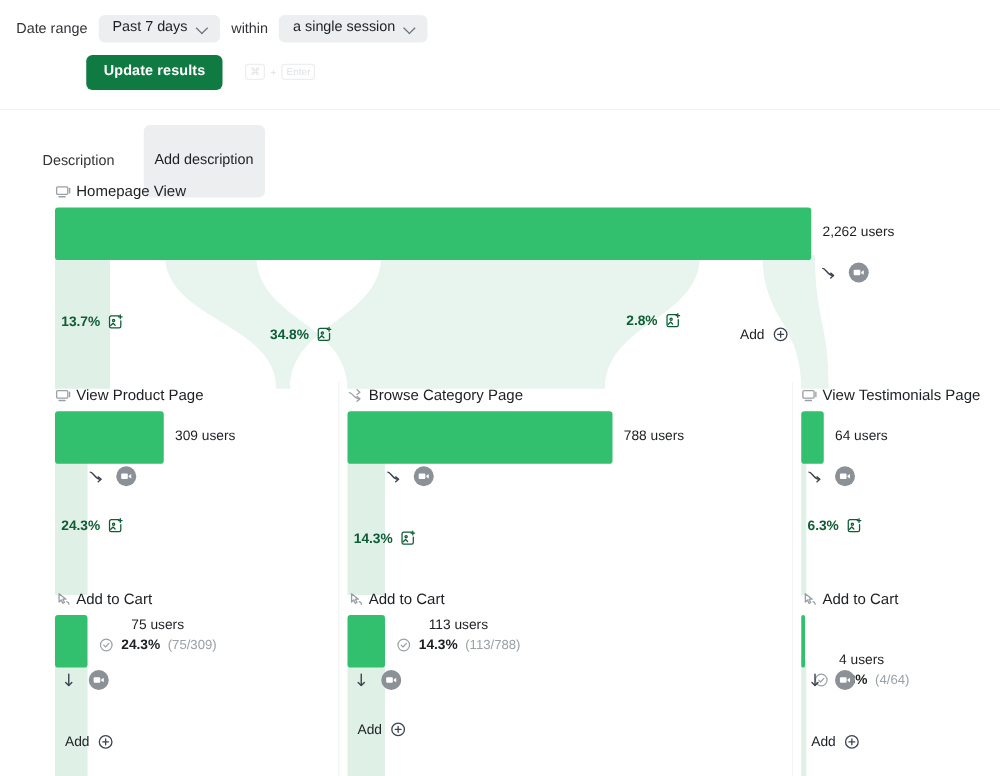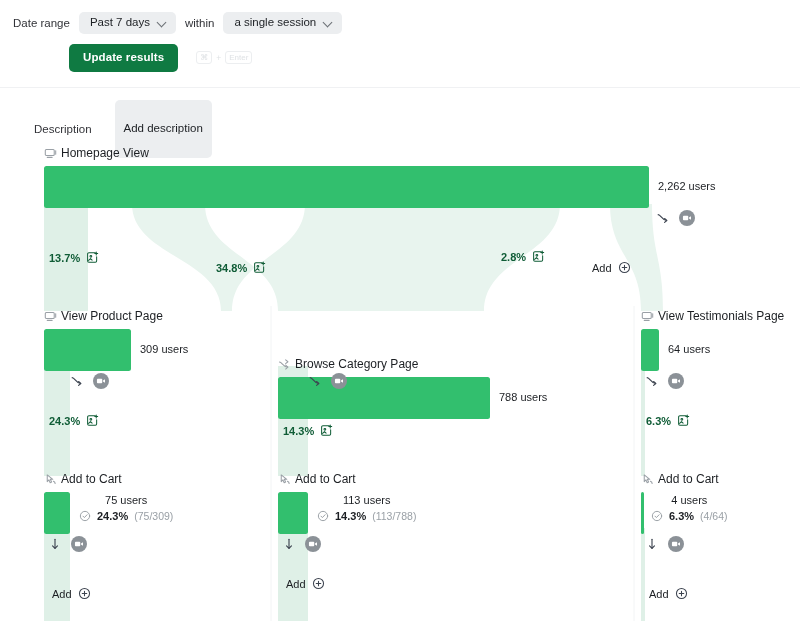--- a/index.html
+++ b/index.html
@@ -261,21 +261,21 @@
       <span class="icon spark-box">
         <svg width="13" height="13" viewBox="0 0 16 16">
             <path class="ico-green" d="M11.5 2.2H3.6A1.6 1.6 0 0 0 2 3.8v8.4A1.6 1.6 0 0 0 3.6 13.8h7.9A1.6 1.6 0 0 0 13.1 12.2V7"></path>
             <circle class="ico-green" cx="6" cy="6.6" r="1.1"></circle>
             <path class="ico-green" d="M3.2 11.6l2.3-2.3 2 2"></path>
             <path class="ico-green" d="M12.6 1.2v3.6M10.8 3h3.6"></path>
           </svg>
       </span>
     </div>
 
-    <div class="node" style="left:278px; top:171px;margin-top:48px;">
+    <div class="node" style="left:278px; top:171px;">
       <div class="node-head">
         <span class="icon">
           <svg width="13" height="13" viewBox="0 0 16 16">
               <path class="ico-stroke" d="M1.8 5c3.2 0 4.6 6.2 10 6.2"></path>
               <path class="ico-stroke" d="M9.4 8.8l2.8 2.4-2.8 2.4"></path>
               <path class="ico-stroke" d="M9.4 2.2l2.8 2.4-2.8 2.4"></path>
             </svg>
         </span>
         <span class="node-title">Browse Category Page</span>
       </div>
@@ -463,21 +463,21 @@
         <span class="icon">
           <svg width="13" height="13" viewBox="0 0 16 16">
               <path class="ico-stroke" d="M4 2.4v8.2l2.1-2.1 1.5 3.4 1.7-.8-1.5-3.3h3z"></path>
               <path class="ico-stroke" d="M11.6 10.2c1.5.6 2.1 1.6 2.1 2.6"></path>
             </svg>
         </span>
         <span class="node-title">Add to Cart</span>
       </div>
       <div class="bar-row">
         <div class="bar" style="width:3px;"></div>
-        <div class="bar-meta" style="margin-left:-2px;">
+        <div class="bar-meta" style="margin-left:-2px;margin-top:28px;">
           <div class="users">4 users</div>
           <div class="conv">
             <span class="icon">
               <svg width="12" height="12" viewBox="0 0 16 16">
                   <circle class="ico-stroke" cx="8" cy="8" r="6.2"></circle>
                   <path class="ico-stroke" d="M5.3 8.2l1.9 1.9 3.6-3.8"></path>
                 </svg>
             </span>
             <span class="conv-pct">6.3%</span>
             <span class="conv-frac">(4/64)</span>

